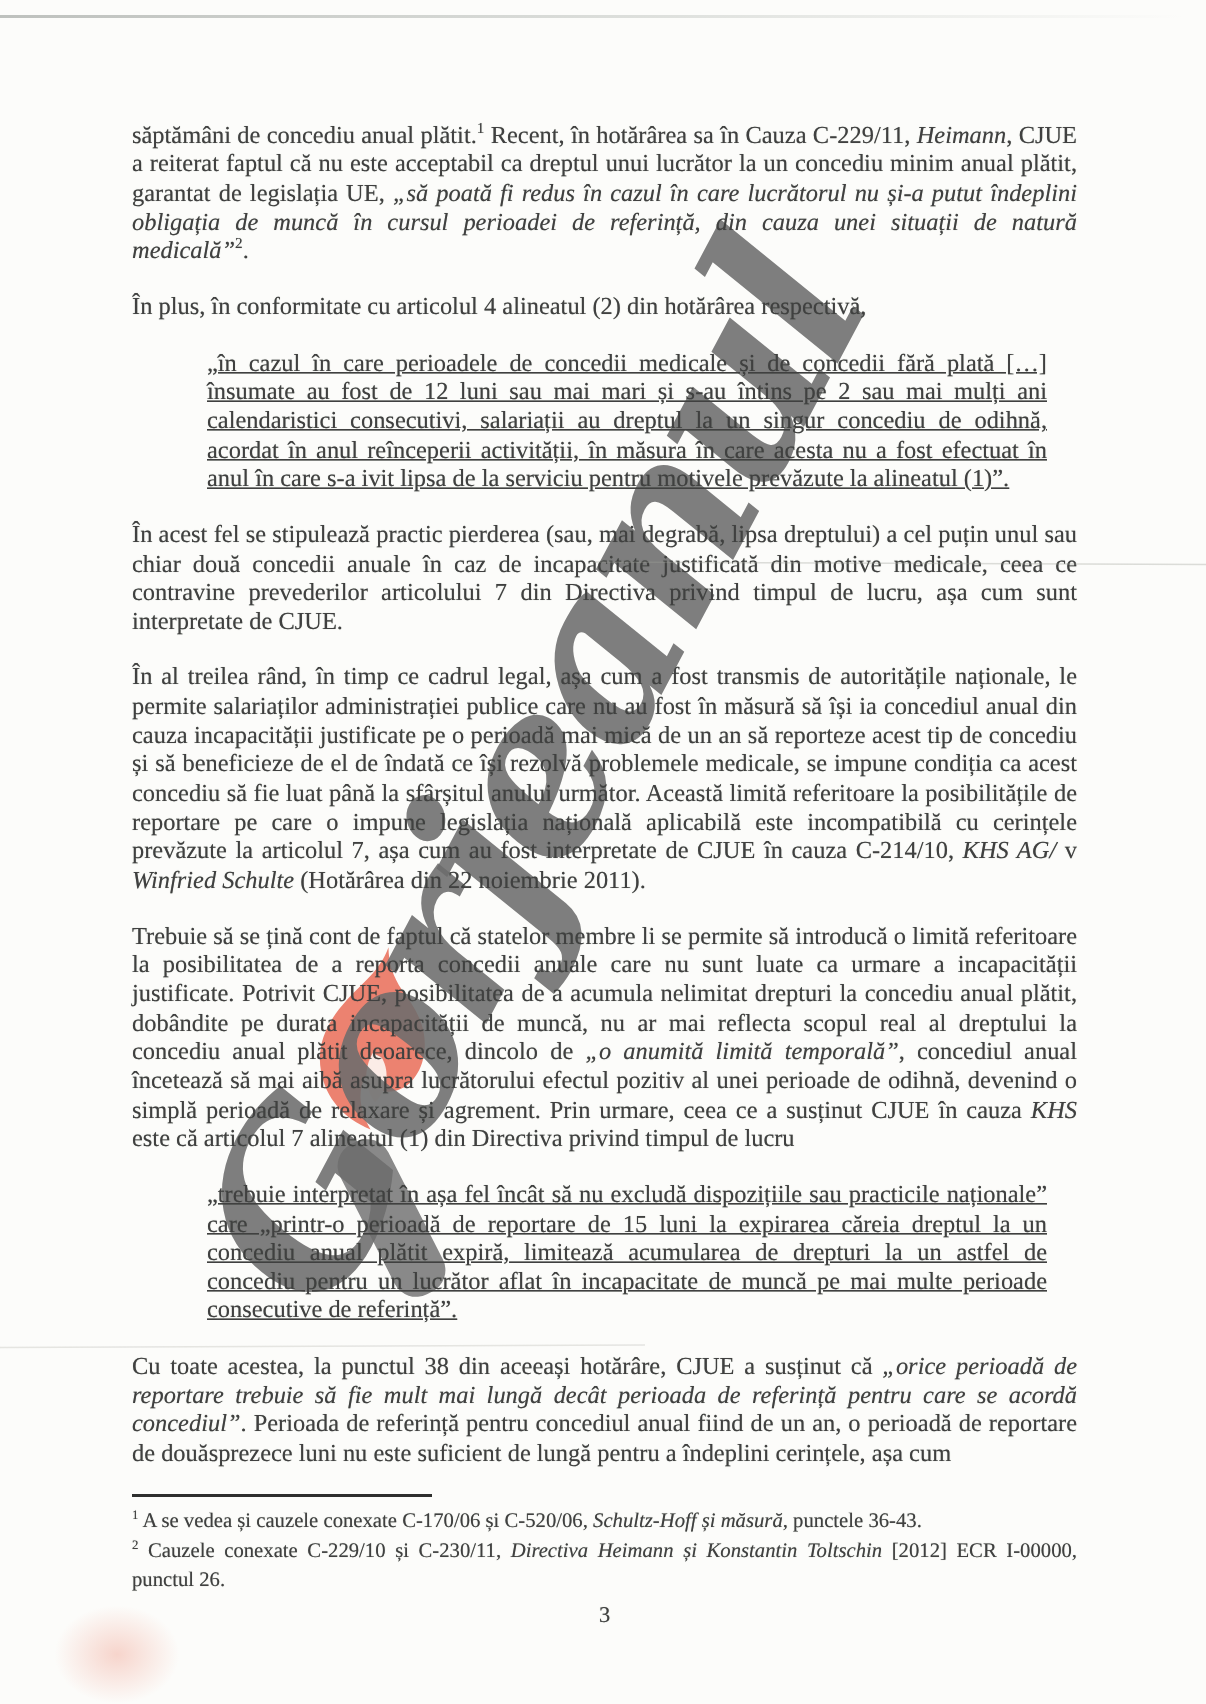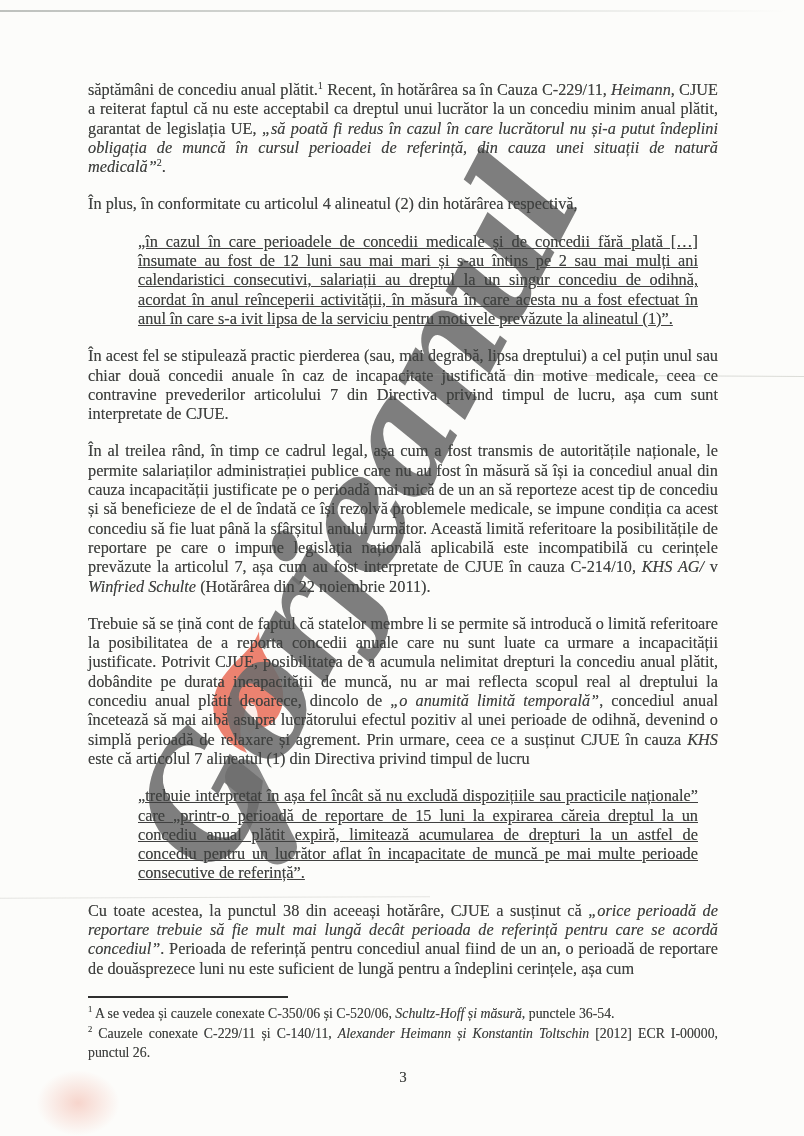--- a/index.html
+++ b/index.html
@@ -98,20 +98,20 @@
     <p><span>În plus, în conformitate cu articolul 4 alineatul (2) din hotărârea respectivă,</span></p>
     <blockquote><span>„în cazul în care perioadele de concedii medicale și de concedii fără plată […] însumate au fost de 12 luni sau mai mari și s-au întins pe 2 sau mai mulți ani calendaristici consecutivi, salariații au dreptul la un singur concediu de odihnă, acordat în anul reînceperii activității, în măsura în care acesta nu a fost efectuat în anul în care s-a ivit lipsa de la serviciu pentru motivele prevăzute la alineatul (1)”.</span></blockquote>
     <p><span>În acest fel se stipulează practic pierderea (sau, mai degrabă, lipsa dreptului) a cel puțin unul sau chiar două concedii anuale în caz de incapacitate justificată din motive medicale, ceea ce contravine prevederilor articolului 7 din Directiva privind timpul de lucru, așa cum sunt interpretate de CJUE.</span></p>
     <p><span>În al treilea rând, în timp ce cadrul legal, așa cum a fost transmis de autoritățile naționale, le permite salariaților administrației publice care nu au fost în măsură să își ia concediul anual din cauza incapacității justificate pe o perioadă </span><span class="u">mai mică de un an</span><span> să reporteze acest tip de concediu și să beneficieze de el de îndată ce își rezolvă problemele medicale, se impune condiția ca acest concediu să fie luat </span><span class="u">până la sfârșitul anului următor</span><span>. Această limită referitoare la posibilitățile de reportare pe care o impune legislația națională aplicabilă este incompatibilă cu cerințele prevăzute la articolul 7, așa cum au fost interpretate de CJUE în cauza C-214/10, </span><span class="i">KHS AG/</span><span> v </span><span class="i">Winfried Schulte</span><span> (Hotărârea din 22 noiembrie 2011).</span></p>
     <p><span>Trebuie să se țină cont de faptul că statelor membre li se permite să introducă o limită referitoare la posibilitatea de a reporta concedii anuale care nu sunt luate ca urmare a incapacității justificate. Potrivit CJUE, posibilitatea de a acumula nelimitat drepturi la concediu anual plătit, dobândite pe durata incapacității de muncă, nu ar mai reflecta scopul real al dreptului la concediu anual plătit deoarece, dincolo de </span><span class="i">„o anumită limită temporală”</span><span>, concediul anual încetează să mai aibă asupra lucrătorului efectul pozitiv al unei perioade de odihnă, devenind o simplă perioadă de relaxare și agrement. Prin urmare, ceea ce a susținut CJUE în cauza </span><span class="i">KHS</span><span> este că articolul 7 alineatul (1) din Directiva privind timpul de lucru</span></p>
     <blockquote><span>„trebuie interpretat în așa fel încât să nu excludă dispozițiile sau practicile naționale” care „printr-o perioadă de reportare de 15 luni la expirarea căreia dreptul la un concediu anual plătit expiră, limitează acumularea de drepturi la un astfel de concediu pentru un lucrător aflat în incapacitate de muncă pe mai multe perioade consecutive de referință”.</span></blockquote>
     <p><span>Cu toate acestea, la punctul 38 din aceeași hotărâre, CJUE a susținut că </span><span class="i">„orice perioadă de reportare trebuie să fie mult mai lungă decât perioada de referință pentru care se acordă concediul”</span><span>. Perioada de referință pentru concediul anual fiind de un an, o perioadă de reportare de douăsprezece luni nu este suficient de lungă pentru a îndeplini cerințele, așa cum</span></p>
 
     <div class="footnotes">
       <div class="fn-rule"></div>
-      <p><sup>1</sup><span> A se vedea și cauzele conexate C-350/06 și C-520/06, </span><span class="i">Schultz-Hoff și măsură</span><span>, punctele 36-54.</span></p>
-      <p><sup>2</sup><span> Cauzele conexate C-229/11 și C-140/11, </span><span class="i">Alexander Heimann și Konstantin Toltschin</span><span> [2012] ECR I-00000, punctul 26.</span></p>
+      <p><sup>1</sup><span> A se vedea și cauzele conexate C-170/06 și C-520/06, </span><span class="i">Schultz-Hoff și măsură</span><span>, punctele 36-43.</span></p>
+      <p><sup>2</sup><span> Cauzele conexate C-229/10 și C-230/11, </span><span class="i">Directiva Heimann și Konstantin Toltschin</span><span> [2012] ECR I-00000, punctul 26.</span></p>
     </div>
 
     <div class="page-number">3</div>
   </div>
 
 </div>
 
 </body></html>

